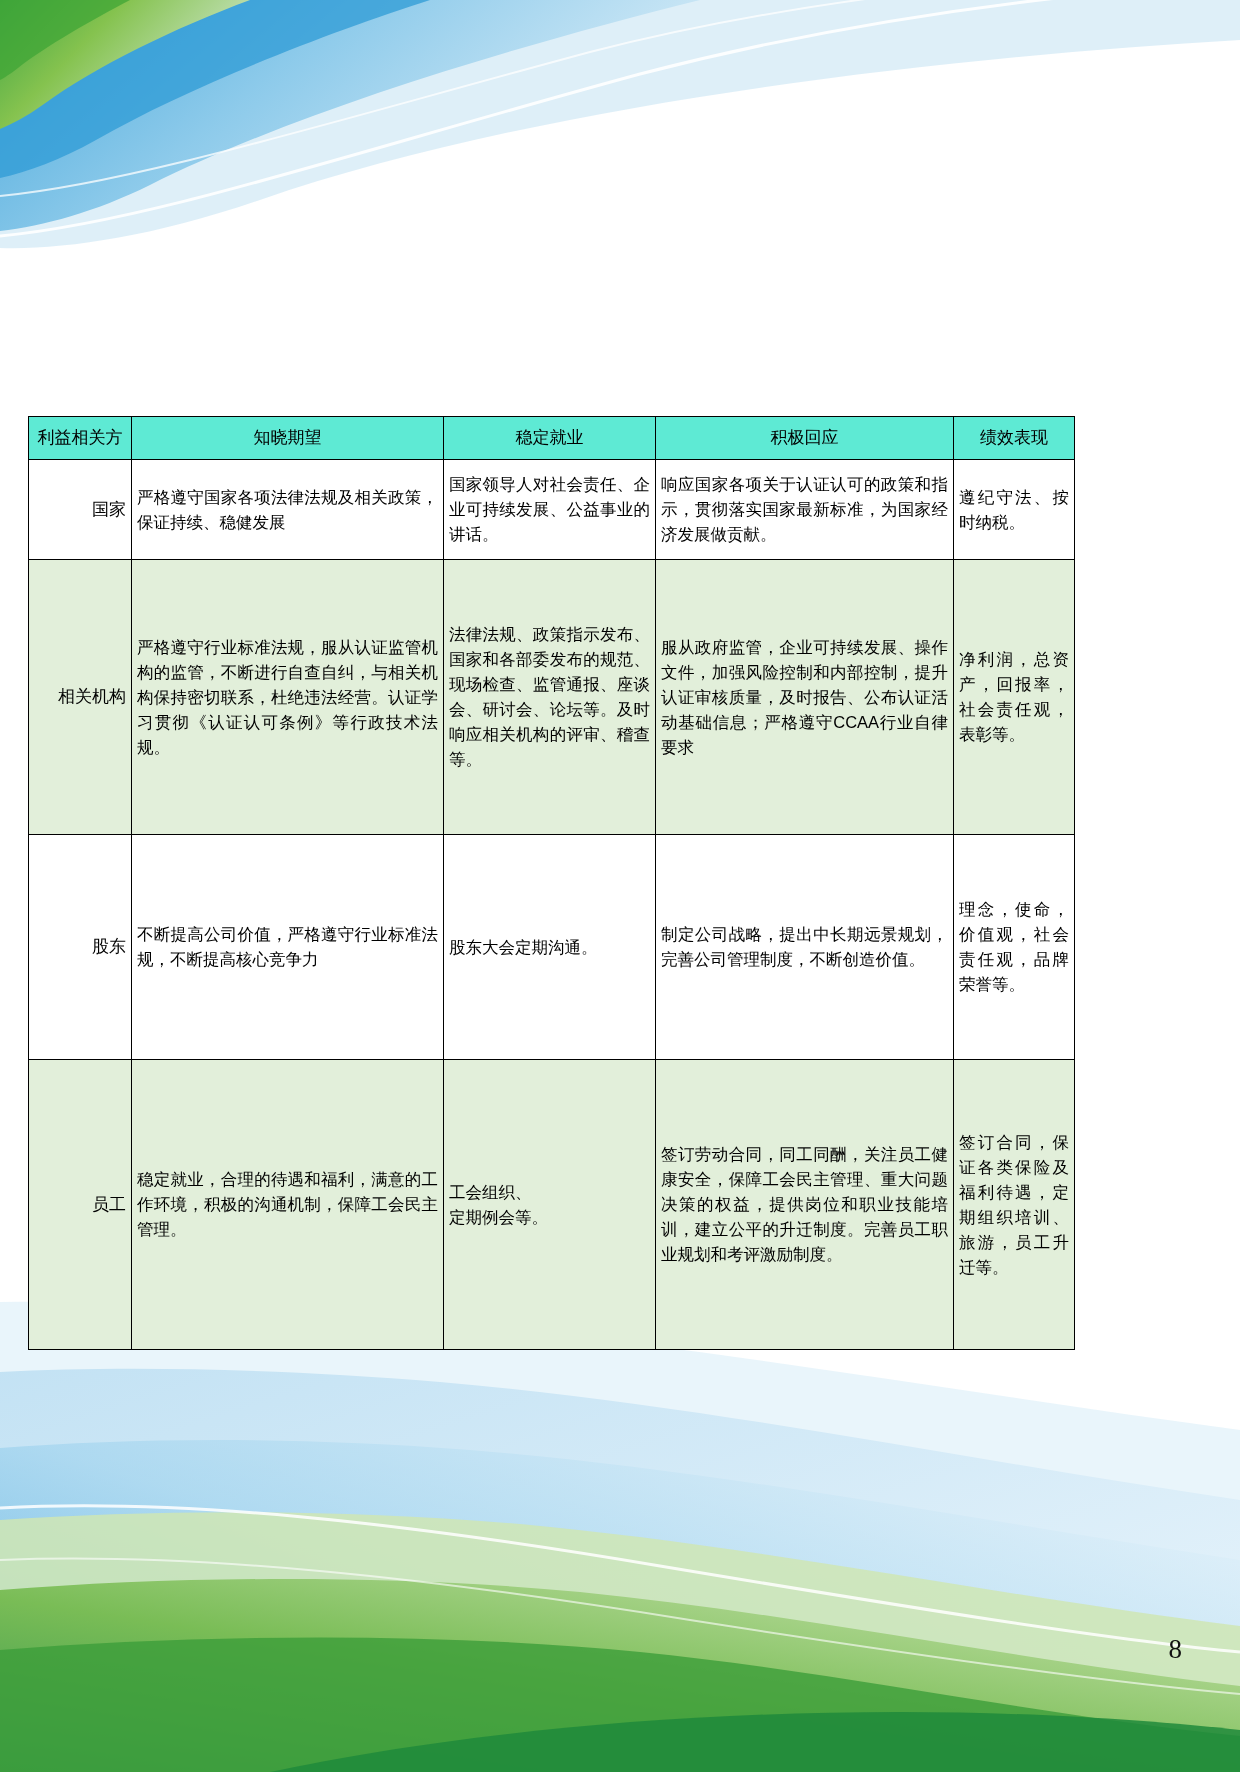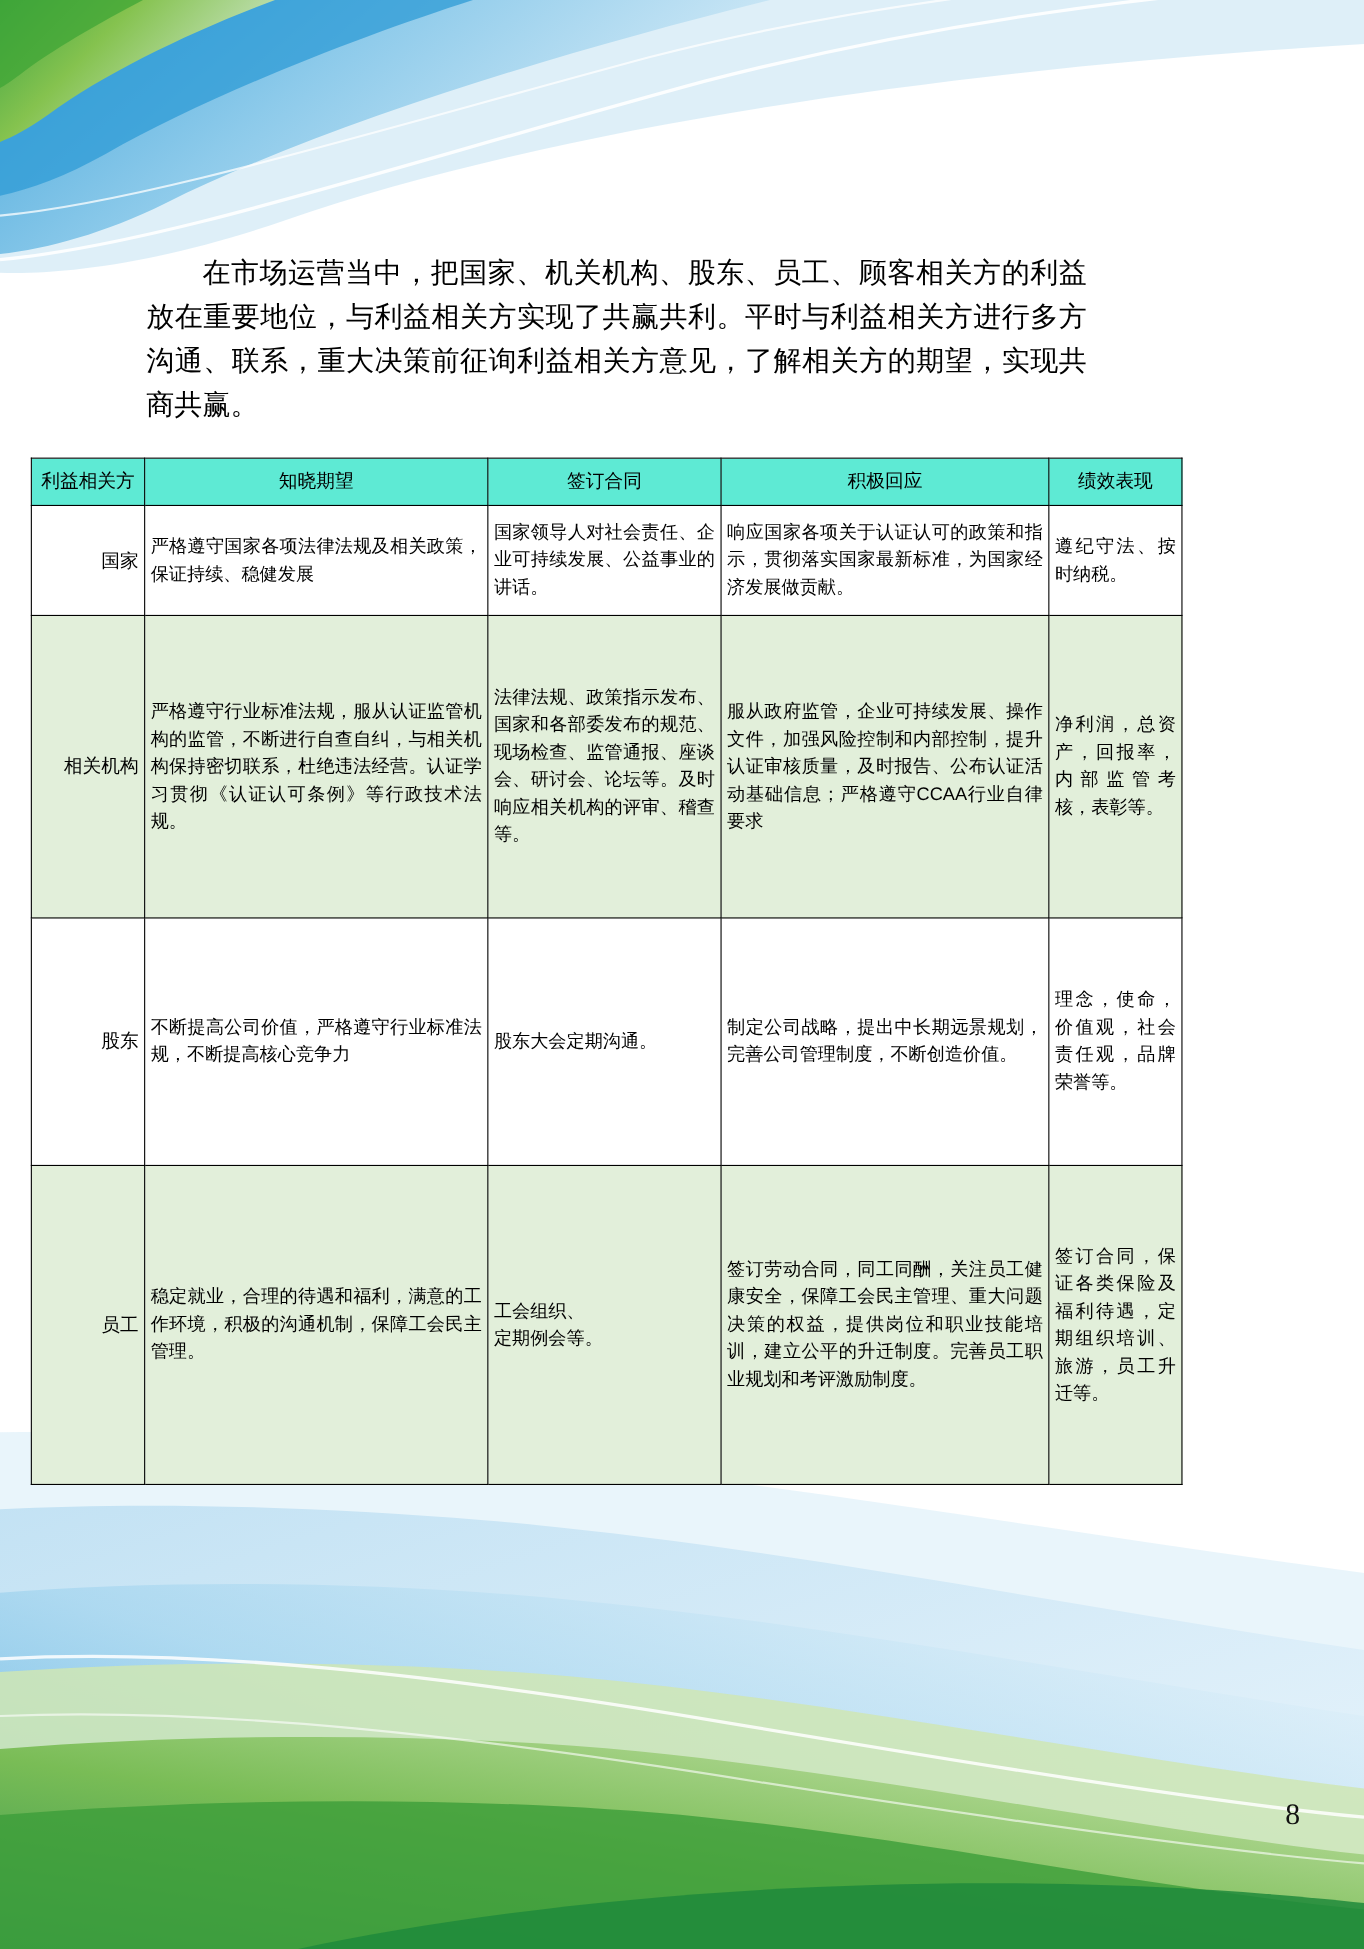--- a/index.html
+++ b/index.html
@@ -180,53 +180,52 @@
     <path d="M270,1772 C420,1740 640,1712 900,1712 C1030,1712 1150,1720 1240,1730 L1240,1772 Z" fill="#1F8A3B" opacity="0.85"></path>
 
     <path d="M0,1508 C180,1498 400,1522 660,1566 C900,1606 1110,1640 1240,1652" fill="none" stroke="#ffffff" stroke-width="3" opacity="0.85"></path>
     <path d="M0,1560 C200,1552 430,1578 690,1620 C920,1656 1120,1684 1240,1694" fill="none" stroke="#ffffff" stroke-width="2" opacity="0.6"></path>
   </g>
 </svg>
 
 <div class="page">
 
 
-  <div class="body-para">在市场运营当中，把国家、机关机构、股东、员工、顾客相关方的利益放在重要地位，与利益相关方实现了共赢共利。平时与利益相关方进行多方沟通、联系，重大决策前征询利益相关方意见，了解相关方的期望，实现共商共赢。</div>
 
   <table class="stakeholder-table">
     <colgroup>
       <col class="c1">
         <col class="c2">
         <col class="c3">
         <col class="c4">
         <col class="c5">
     </colgroup>
     <thead>
       <tr>
         <th>利益相关方</th>
         <th>知晓期望</th>
-        <th>签订合同</th>
+        <th>稳定就业</th>
         <th>积极回应</th>
         <th>绩效表现</th>
       </tr>
     </thead>
     <tbody>
       <tr class="row-white" style="height:100px">
         <td class="party">国家</td>
         <td class="cell">严格遵守国家各项法律法规及相关政策，保证持续、稳健发展</td>
         <td class="cell">国家领导人对社会责任、企业可持续发展、公益事业的讲话。</td>
         <td class="cell">响应国家各项关于认证认可的政策和指示，贯彻落实国家最新标准，为国家经济发展做贡献。</td>
         <td class="cell">遵纪守法、按时纳税。</td>
       </tr>
       <tr class="row-green" style="height:275px">
         <td class="party">相关机构</td>
         <td class="cell">严格遵守行业标准法规，服从认证监管机构的监管，不断进行自查自纠，与相关机构保持密切联系，杜绝违法经营。认证学习贯彻《认证认可条例》等行政技术法规。</td>
         <td class="cell">法律法规、政策指示发布、国家和各部委发布的规范、现场检查、监管通报、座谈会、研讨会、论坛等。及时响应相关机构的评审、稽查等。</td>
         <td class="cell">服从政府监管，企业可持续发展、操作文件，加强风险控制和内部控制，提升认证审核质量，及时报告、公布认证活动基础信息；严格遵守CCAA行业自律要求</td>
-        <td class="cell">净利润，总资产，回报率，内部监管考核，表彰等。</td>
+        <td class="cell">净利润，总资产，回报率，社会责任观，表彰等。</td>
       </tr>
       <tr class="row-white" style="height:225px">
         <td class="party">股东</td>
         <td class="cell">不断提高公司价值，严格遵守行业标准法规，不断提高核心竞争力</td>
         <td class="cell">股东大会定期沟通。</td>
         <td class="cell">制定公司战略，提出中长期远景规划，完善公司管理制度，不断创造价值。</td>
         <td class="cell">理念，使命，价值观，社会责任观，品牌荣誉等。</td>
       </tr>
       <tr class="row-green" style="height:290px">
         <td class="party">员工</td>

